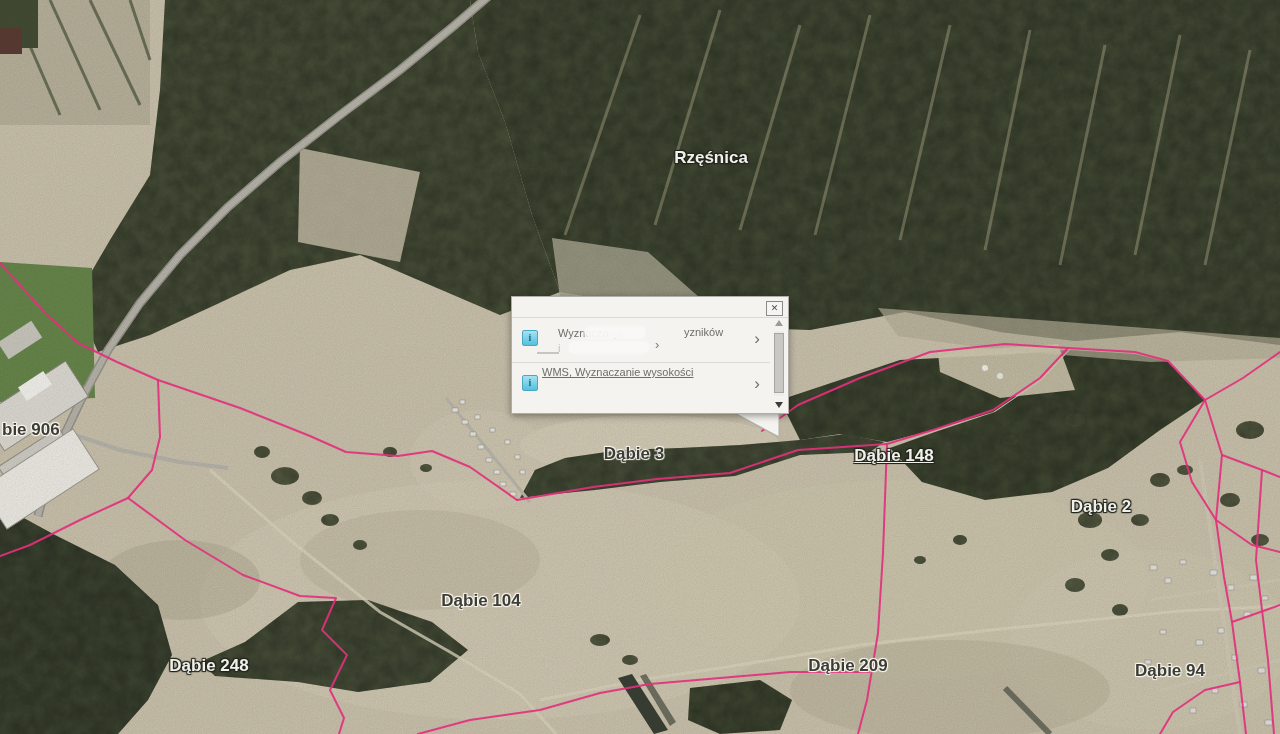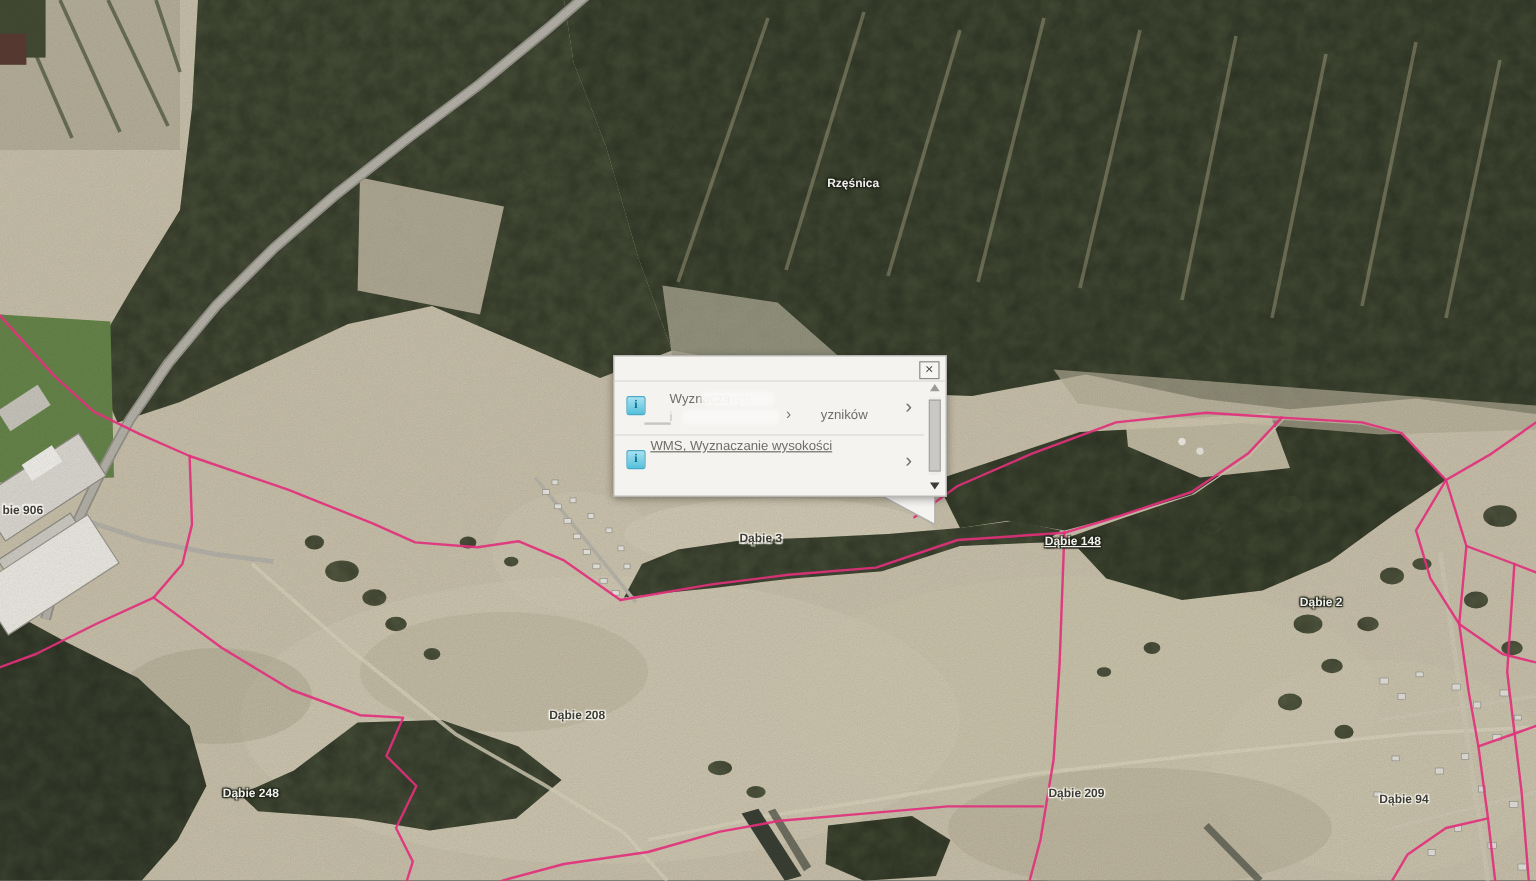--- a/index.html
+++ b/index.html
@@ -1,21 +1,21 @@
 <!DOCTYPE html>
 <html><head>
 <meta charset="utf-8">
 <style>
   html,body{margin:0;padding:0;background:#222;}
   .stage{position:relative;width:1280px;height:734px;overflow:hidden;
          font-family:"Liberation Sans","DejaVu Sans",sans-serif;}
   .stage svg.basemap{position:absolute;left:0;top:0;}
   
   .labels{position:absolute;left:0;top:0;width:1280px;height:734px;pointer-events:none;z-index:4;}
-  .map-label{position:absolute;font-size:10px;font-weight:bold;white-space:nowrap;transform:translateX(-50%);}
+  .map-label{position:absolute;font-size:17px;font-weight:bold;white-space:nowrap;transform:translateX(-50%);}
   .map-label.align-left{transform:none;}
   .map-label.tone-light{color:#f1f1ec;
      text-shadow:1px 1px 1px #22251c,-1px -1px 1px #22251c,1px -1px 1px #22251c,-1px 1px 1px #22251c,0 0 2px #22251c;}
   .map-label.tone-dark{color:#3d3d38;
      text-shadow:1px 1px 1px rgba(252,250,242,.95),-1px -1px 1px rgba(252,250,242,.95),1px -1px 1px rgba(252,250,242,.9),-1px 1px 1px rgba(252,250,242,.9);}
   
   .tail-svg{position:absolute;left:715px;top:405px;z-index:5;}
   .popup{position:absolute;left:511px;top:296px;width:276px;height:116px;z-index:6;
          background:#f4f3f0;border:1px solid #aeadaa;box-shadow:0 2px 7px rgba(0,0,0,.38);}
   .popup .close-btn{position:absolute;top:4px;right:5px;width:15px;height:13px;border:1px solid #8b8b88;
@@ -223,43 +223,43 @@
         <polyline points="1205,400 1180,442 1192,482 1216,520" stroke="#e2307c" stroke-width="2" opacity="0.92"></polyline>
         <polyline points="1240,682 1205,690 1173,712 1160,734" stroke="#e2307c" stroke-width="2" opacity="0.92"></polyline>
       </g>
   </svg>
 
   <div class="labels">
       <div class="map-label tone-light" style="left: 711px; top: 148px;">Rzęśnica</div>
       <div class="map-label tone-dark" style="left: 634px; top: 444px;">Dąbie 3</div>
       <div class="map-label tone-light" style="left: 894px; top: 446px; text-decoration: underline;">Dąbie 148</div>
       <div class="map-label tone-light" style="left: 1101px; top: 497px;">Dąbie 2</div>
-      <div class="map-label tone-dark" style="left: 481px; top: 591px;">Dąbie 208</div>
+      <div class="map-label tone-dark" style="left: 481px; top: 591px;">Dąbie 104</div>
       <div class="map-label tone-light" style="left: 199px; top: 656px; padding-left: 20px;">Dąbie 248</div>
-      <div class="map-label tone-dark" style="left: 897px; top: 656px;">Dąbie 209</div>
+      <div class="map-label tone-dark" style="left: 848px; top: 656px;">Dąbie 209</div>
       <div class="map-label tone-dark" style="left: 1170px; top: 661px;">Dąbie 94</div>
       <div class="map-label tone-dark align-left" style="left: 2px; top: 420px;">bie 906</div>
     </div>
 
   <svg class="tail-svg" width="75" height="38">
     <polygon points="12,4 64,4 64,32" fill="#f4f3f0"></polygon>
     <line x1="12" y1="4" x2="64" y2="32" stroke="#aeadaa" stroke-width="1.2"></line>
     <line x1="64" y1="4" x2="64" y2="32" stroke="#aeadaa" stroke-width="1"></line>
   </svg>
 
   <div class="popup">
     <div class="close-btn">✕</div>
     <div class="hdr-divider"></div>
 
     <div class="p-row r1">
       <div class="info-ic">i</div>
       <div class="artifact-line"></div>
       <span class="row-text" style="left:46px;top:9px;">Wyznacza</span>
       <span class="row-text faint" style="left:98px;top:9px;">ryb</span>
-      <span class="row-text" style="left:172px;top:8px;margin-top:14px;">yzników</span>
+      <span class="row-text" style="left:172px;top:8px;">yzników</span>
       <span class="row-text faint" style="left:46px;top:24px;">i</span>
       <span class="chev-mid">›</span>
       <span class="chev-right">›</span>
       <div class="smudge" style="left:72px;top:8px;width:62px;height:13px;"></div>
       <div class="smudge" style="left:56px;top:23px;width:82px;height:13px;"></div>
     </div>
 
     <div class="row-divider"></div>
 
     <div class="p-row r2">

